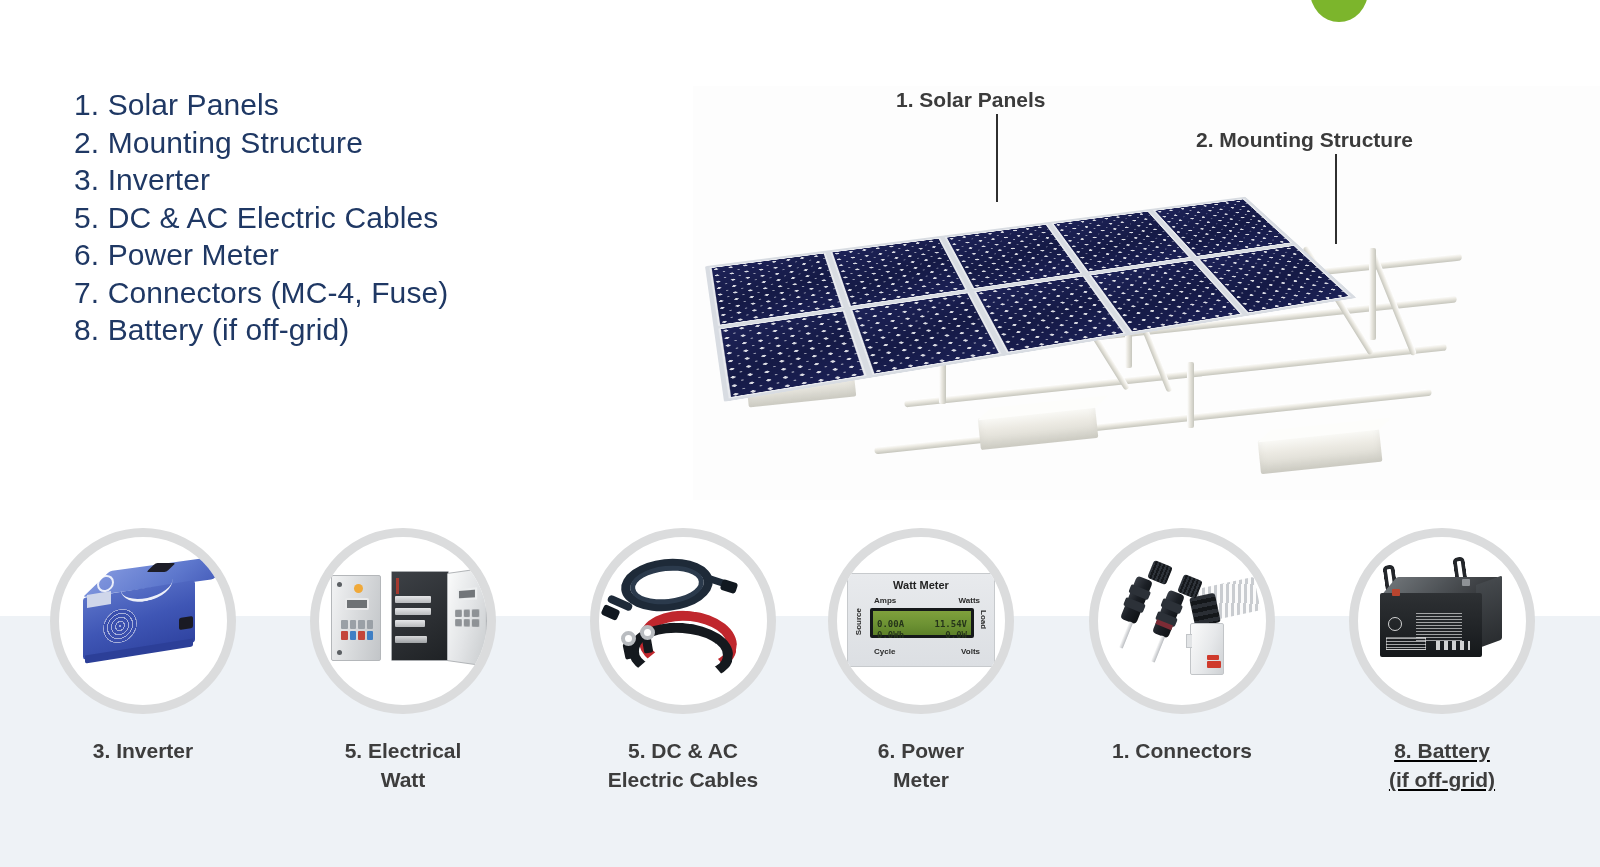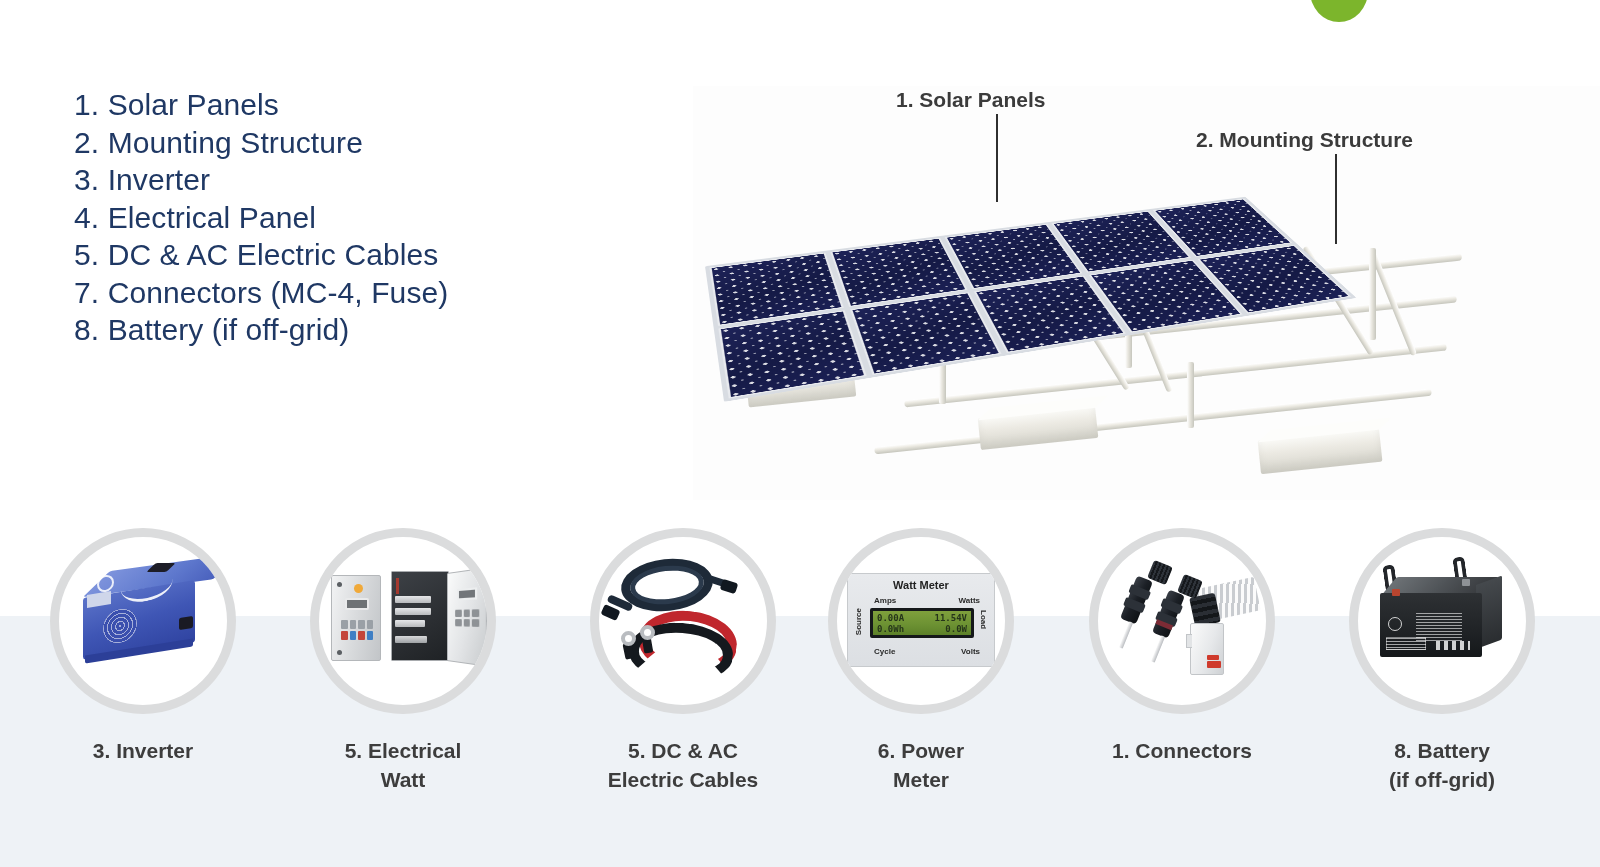--- a/index.html
+++ b/index.html
@@ -505,21 +505,21 @@
   }
   .wm-side.source { left: 6px;  top: 34px; transform: rotate(180deg); }
   .wm-side.load   { right: 6px; top: 36px; }
   .wm-lcd {
     position: absolute;
     left: 22px; top: 34px;
     width: 104px; height: 30px;
     background: linear-gradient(180deg,#7fa03c 0%,#6d9233 55%,#5d8129 100%);
     border: 3px solid #15181a;
     border-radius: 2px;
-    padding: 2px 4px;
+    padding: 8px 4px;
     font-family: "DejaVu Sans Mono", monospace;
     font-size: 9px;
     font-weight: bold;
     color: #25341a;
     line-height: 11px;
   }
   .wm-lcd .ln { display: flex; justify-content: space-between; }
 
   
   .mc4 {
@@ -691,22 +691,22 @@
 
 <div id="stage">
 
   <div class="bottom-band"></div>
   <div class="green-mark"></div>
 
   <div class="list-panel">
     <div class="list-item">1. Solar Panels</div>
     <div class="list-item">2. Mounting Structure</div>
     <div class="list-item">3. Inverter</div>
-    <div class="list-item">4. Electrical Panel</div>
     <div class="list-item">5. DC &amp; AC Electric Cables</div>
+    <div class="list-item">6. Power Meter</div>
     <div class="list-item">7. Connectors (MC-4, Fuse)</div>
     <div class="list-item">8. Battery (if off-grid)</div>
   </div>
 
   <div class="hero-panel">
 
     <div class="callout c1">1. Solar Panels</div>
     <div class="callout c2">2. Mounting Structure</div>
     <div class="leader l1"></div>
     <div class="leader l2"></div>
@@ -900,21 +900,21 @@
             <span class="lever2"></span>
             <span class="lever"></span>
           </span>
         </div>
       </div>
       <div class="circle-caption">
         <div>1. Connectors</div>
       </div>
     </div>
 
-    <div class="circle-item" style="left:1337px;">
+    <div class="circle-item" style="left:1337px;text-decoration:underline;">
       <div class="circle-ring">
         <div class="circle-art">
           <span class="bat-handle h1"></span>
           <span class="bat-handle h2"></span>
           <span class="bat-top"></span>
           <span class="bat-side"></span>
           <span class="bat-front"></span>
           <span class="bat-term t1"></span>
           <span class="bat-term t2"></span>
           <span class="bat-logo"></span>

